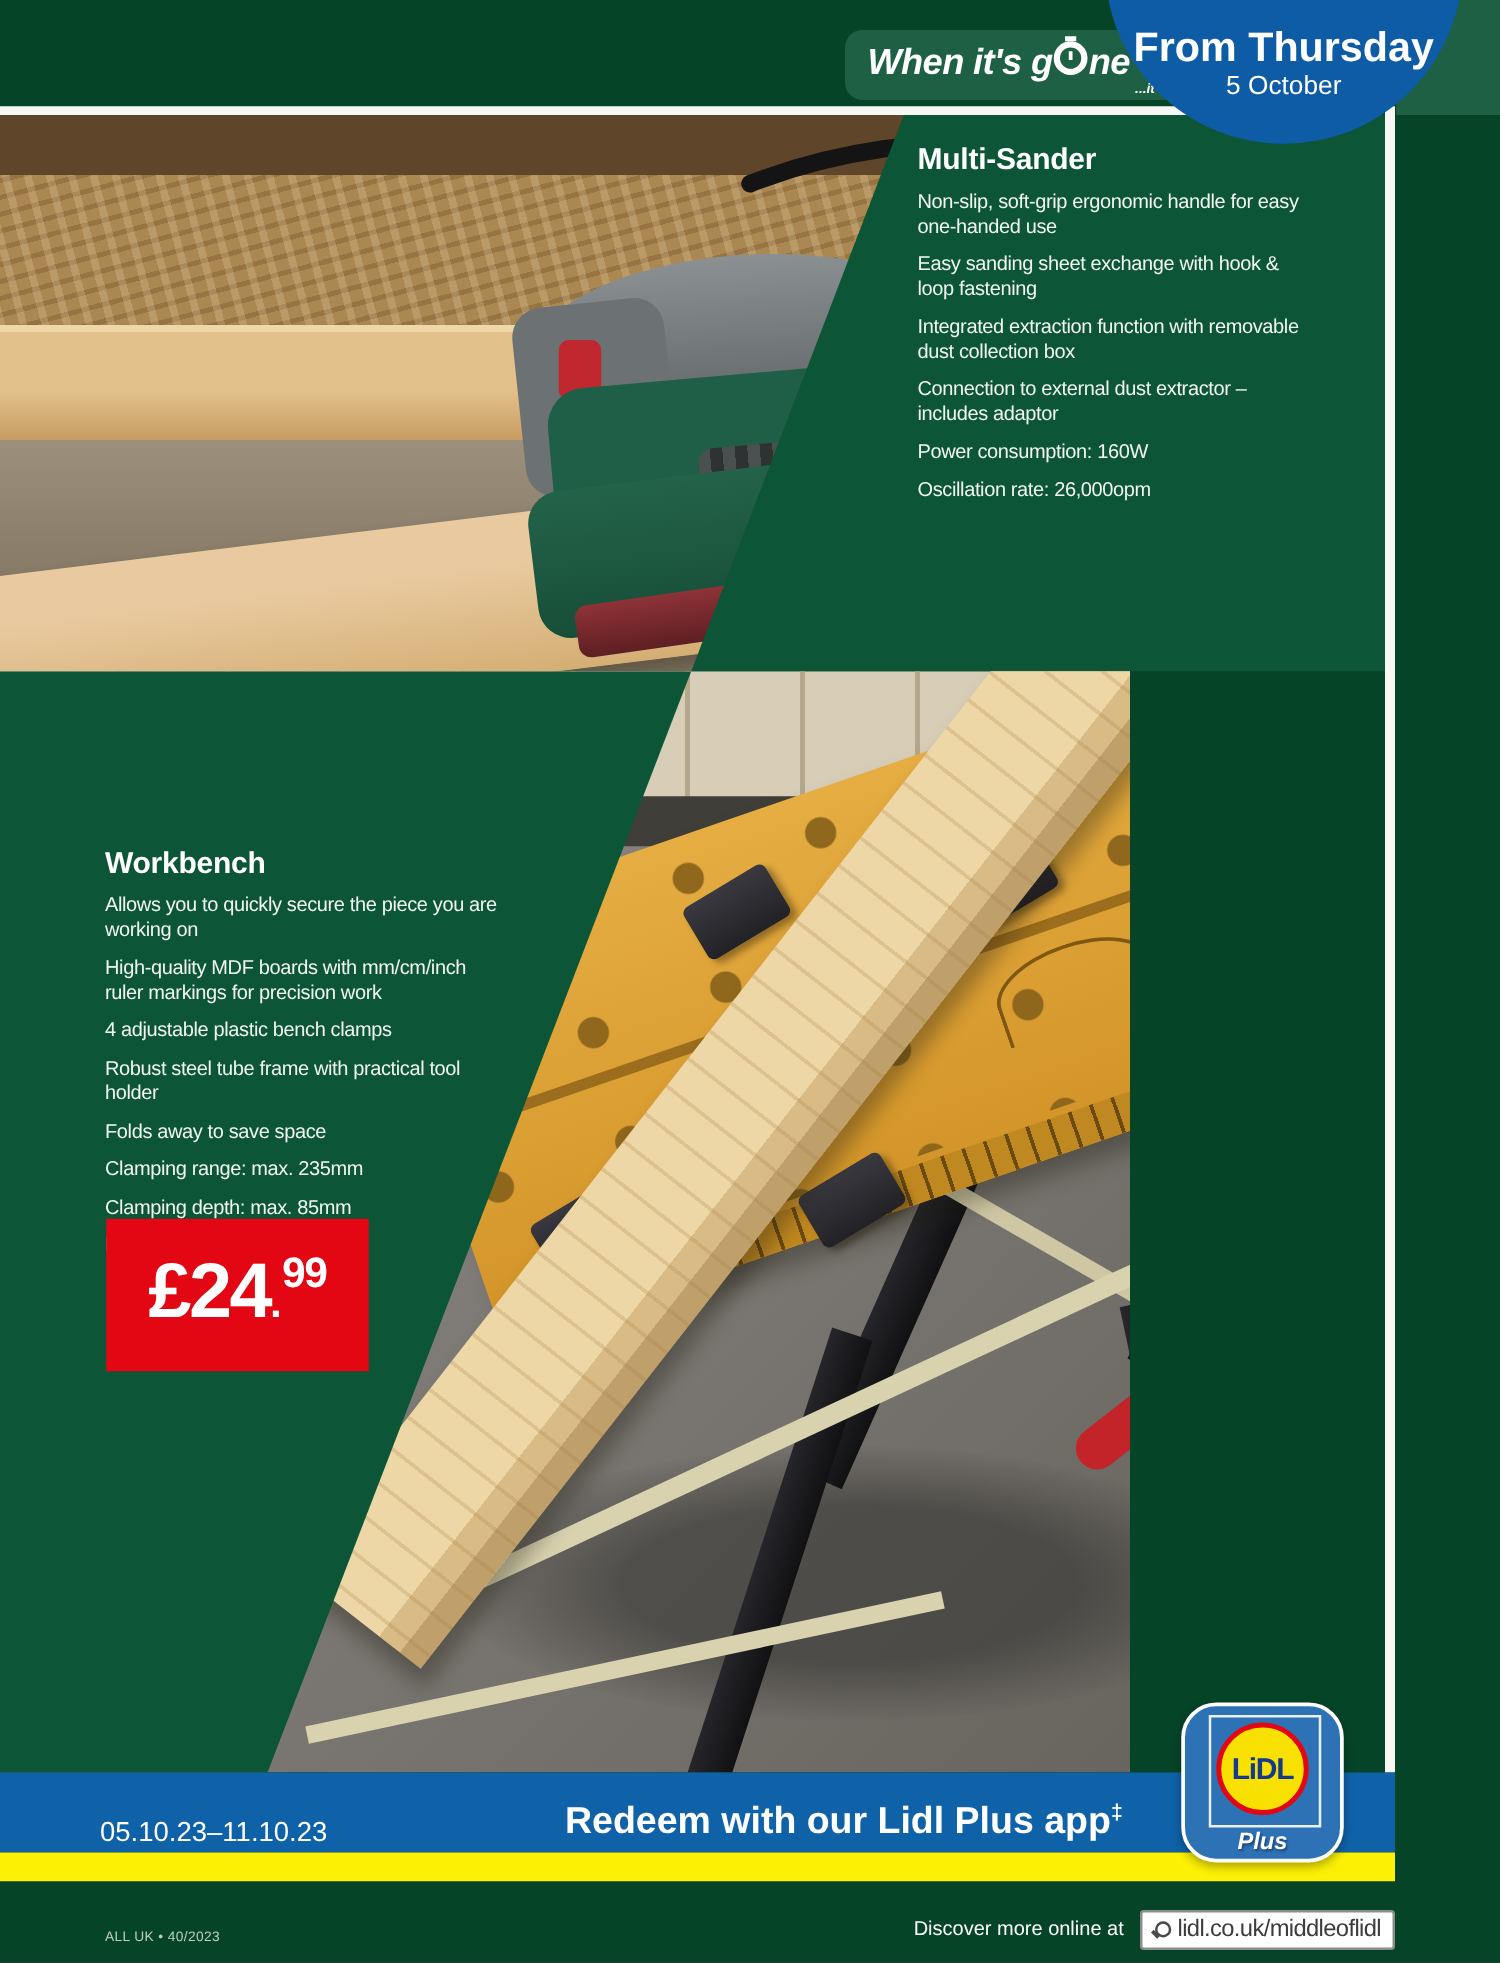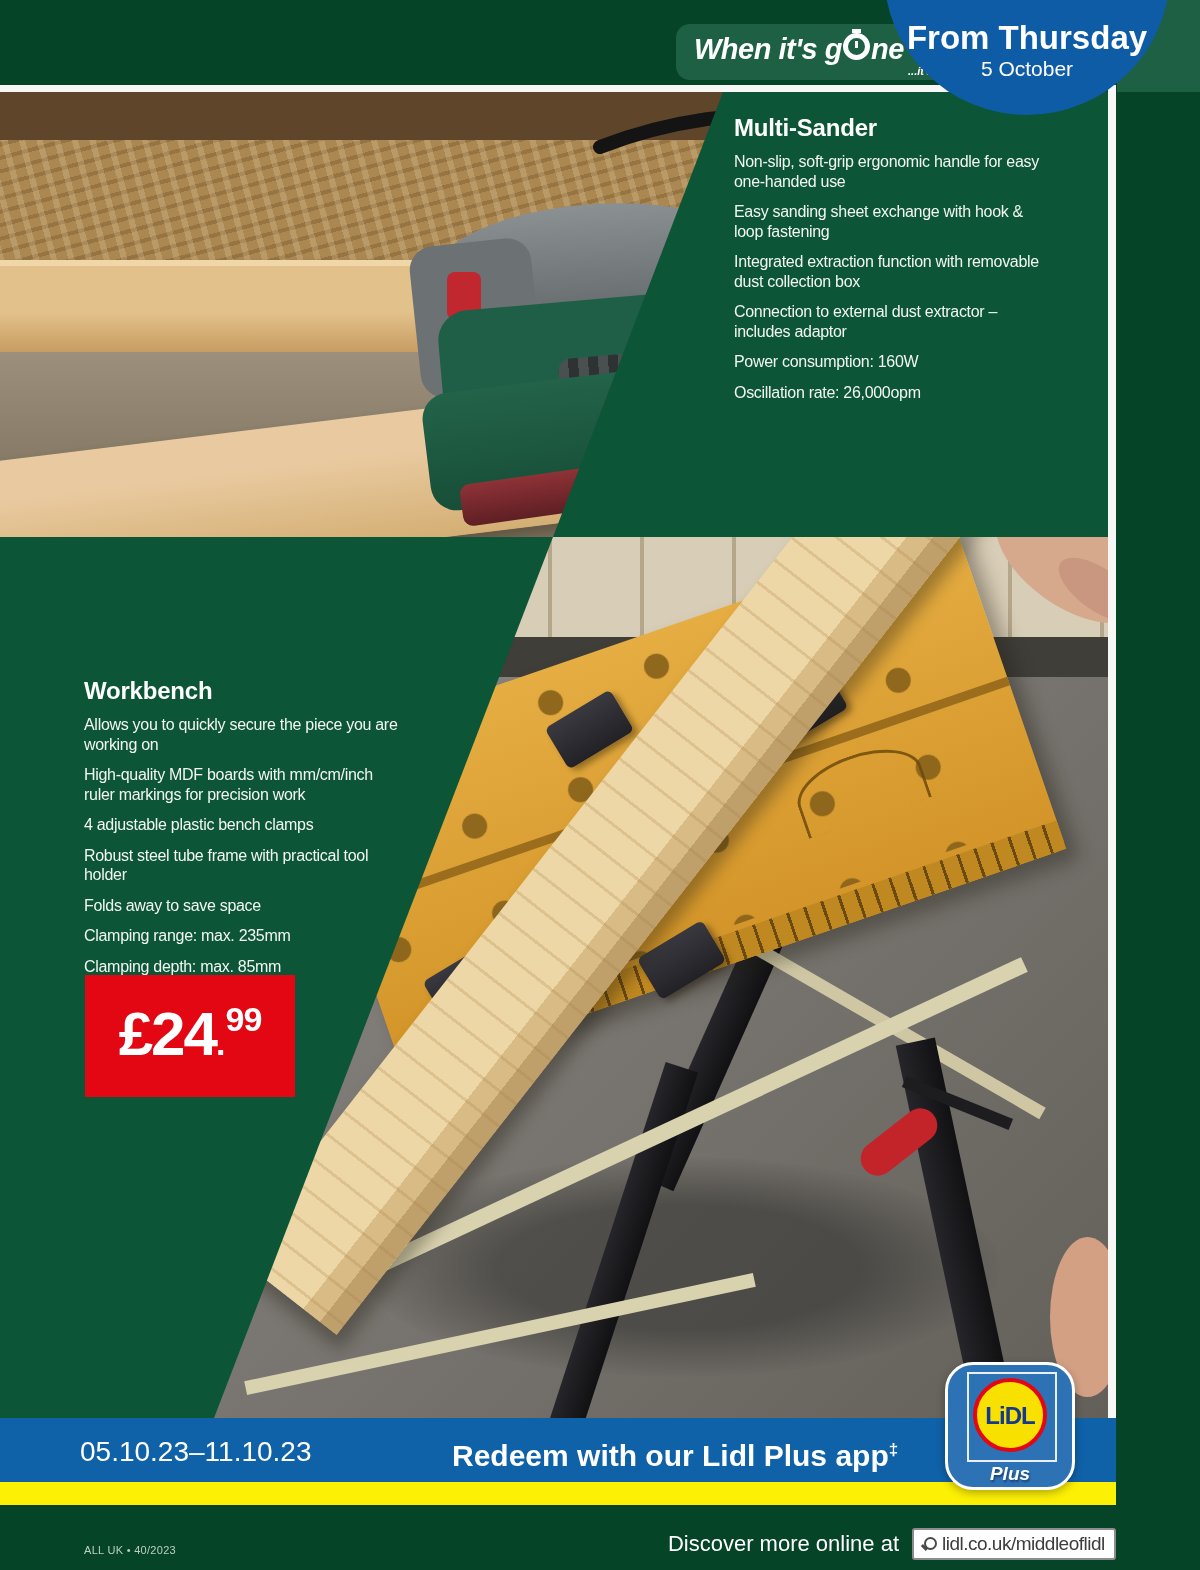--- a/index.html
+++ b/index.html
@@ -19,21 +19,21 @@
   .corner-piece{left:1117px;top:0;width:83px;height:92px;background:#1e6044;}
   .hline{left:0;top:85px;width:1012px;height:7px;background:#f7f8f5;}
   .vline{left:1108px;top:85px;width:8px;height:1333px;background:#f7f8f5;}
   .bubble{left:884px;top:-171px;width:286px;height:286px;border-radius:50%;background:#0e5ca6;}
   .bubble-text{left:0;top:192px;width:100%;text-align:center;color:#fff;}
   .bubble-l1{font-size:33px;font-weight:bold;line-height:1.05;}
   .bubble-l2{font-size:21px;line-height:1.2;}
 
   
   .section1{left:0;top:92px;width:1108px;height:445px;overflow:hidden;}
-  .section2{left:0;top:537px;width:1108px;height:881px;overflow:hidden;}
+  .section2{left:0;top:537px;width:904px;height:881px;overflow:hidden;}
   .panel1{left:0;top:0;width:1108px;height:445px;background:#0c5536;
           clip-path:polygon(723px 0,1108px 0,1108px 445px,553px 445px);}
   .panel2{left:0;top:0;width:1108px;height:881px;background:#0c5536;
           clip-path:polygon(0 0,553px 0,214px 881px,0 881px);}
 
   .prod-text{color:#f2f7f2;}
   .prod-title{font-size:24px;font-weight:bold;color:#fff;margin:0 0 10px 0;letter-spacing:-0.2px;}
   .spec{font-size:16px;line-height:1.22;letter-spacing:-0.3px;margin:0 0 11px 0;}
   .sander-text{left:734px;top:22px;width:305px;}
   .workbench-text{left:84px;top:140px;width:315px;}
@@ -116,41 +116,41 @@
   .strap{background:#d9d2af;}
   .strap1{left:300px;top:580px;width:760px;height:16px;transform:rotate(-25deg);}
   .strap2{left:520px;top:430px;width:560px;height:13px;transform:rotate(30deg);background:#cfc7a4;}
   .strap3{left:240px;top:790px;width:520px;height:14px;transform:rotate(-12deg);}
   .crank-grip{left:855px;top:588px;width:88px;height:34px;border-radius:17px;transform:rotate(-38deg);background:#c3242a;}
   .crank-rod{left:900px;top:560px;width:115px;height:12px;transform:rotate(22deg);background:#1d1d1f;}
   .hand2{left:1050px;top:700px;width:75px;height:160px;border-radius:50%;background:#d3a084;}
 
   
   .bluebar{left:0;top:1418px;width:1116px;height:64px;background:#0f62a8;color:#fff;}
-  .daterange{left:80px;top:2px;height:64px;line-height:64px;font-size:28px;}
+  .daterange{left:80px;top:16px;height:64px;line-height:64px;font-size:22px;}
   .redeem{left:452px;top:0;height:64px;line-height:64px;font-size:30px;font-weight:bold;white-space:nowrap;}
   .redeem sup{font-size:17px;}
   .yellowbar{left:0;top:1482px;width:1116px;height:23px;background:#fcf005;}
 
   
   .appicon{left:945px;top:1362px;width:130px;height:128px;border-radius:28px;background:#2e72b6;
     border:3px solid #fff;box-sizing:border-box;box-shadow:0 3px 8px rgba(0,0,0,.3);}
   .app-square{position:absolute;left:19px;top:7px;width:86px;height:86px;border:2px solid #e9f0f7;}
   .app-circle{position:absolute;left:4px;top:4px;width:74px;height:74px;border-radius:50%;
     background:#f8e100;border:4px solid #e30613;box-sizing:border-box;}
   .app-lidl{position:absolute;left:0;top:20px;width:100%;text-align:center;
     color:#143a8f;font-weight:bold;font-size:24px;letter-spacing:-1px;}
   .app-plus{position:absolute;left:0;bottom:2px;width:100%;text-align:center;color:#fff;
     font-weight:bold;font-style:italic;font-size:19px;text-shadow:1px 2px 2px rgba(10,30,60,.55);}
 
   
   .edition{left:84px;top:1544px;font-size:11px;color:#bad0c2;letter-spacing:.3px;}
   .discover-row{left:0;top:1526px;width:1116px;height:36px;display:flex;justify-content:flex-end;
     align-items:center;gap:13px;}
-  .discover-label{color:#fff;font-size:22px;}
+  .discover-label{color:#fff;font-size:16px;}
   .url-pill{width:204px;height:32px;background:#fff;border:2px solid #8d8d8d;border-radius:3px;
     display:flex;align-items:center;gap:6px;padding:0 7px;box-sizing:border-box;text-align:center;}
   .mag{position:relative;width:15px;height:15px;flex:0 0 auto;}
   .mag-circle{position:absolute;left:3px;top:0;width:9px;height:9px;border:2.5px solid #4a4a4a;border-radius:50%;}
   .mag-handle{position:absolute;left:0;top:9px;width:7px;height:2.5px;background:#4a4a4a;transform:rotate(45deg);}
   .url-text{font-size:19px;color:#3c3c3c;white-space:nowrap;letter-spacing:-0.5px;}
 </style>
 </head>
 <body>
 

